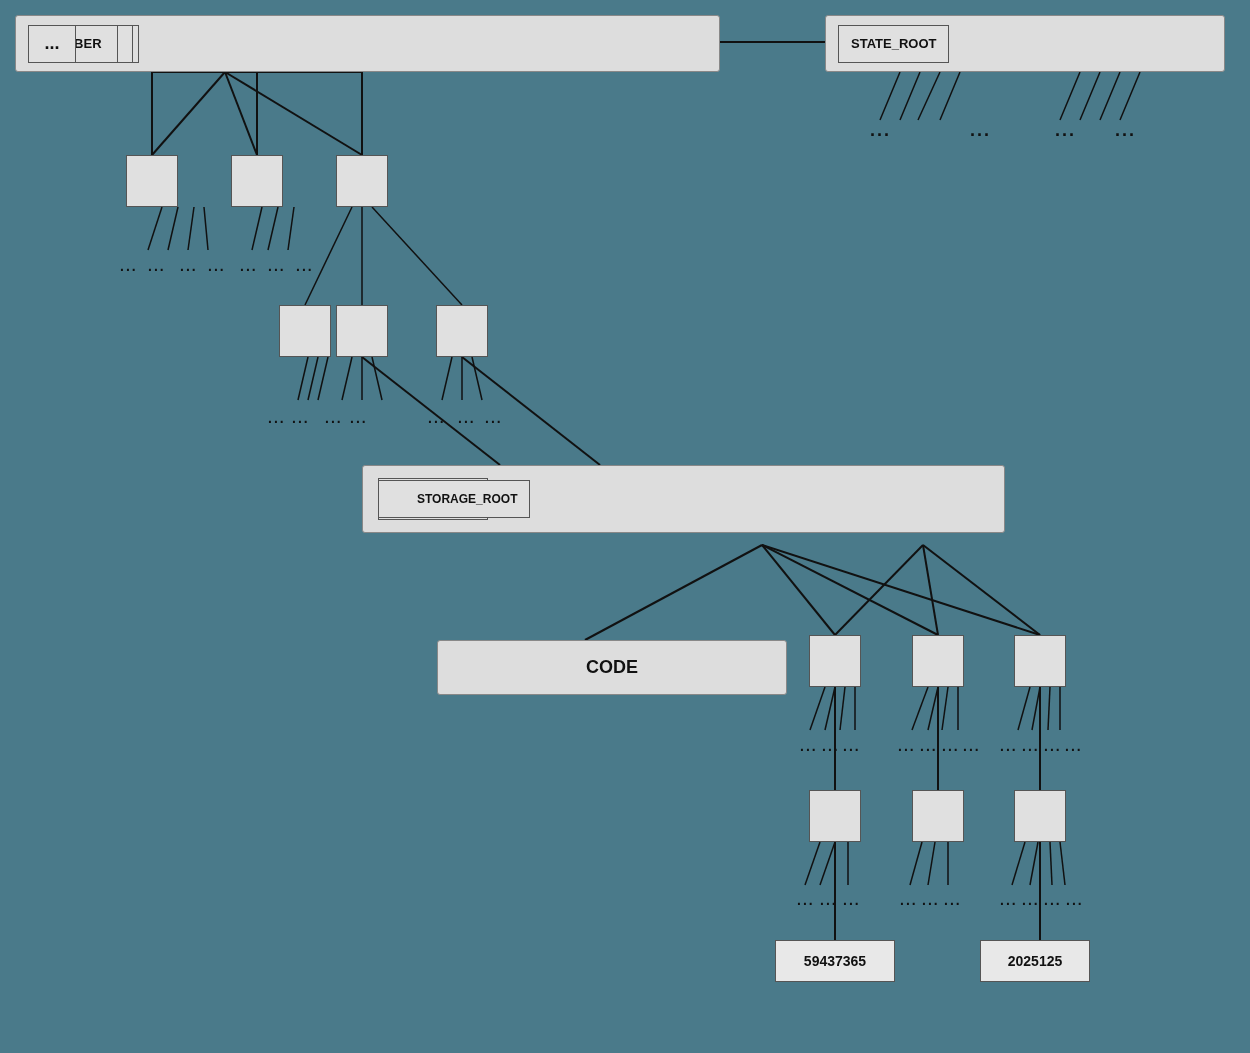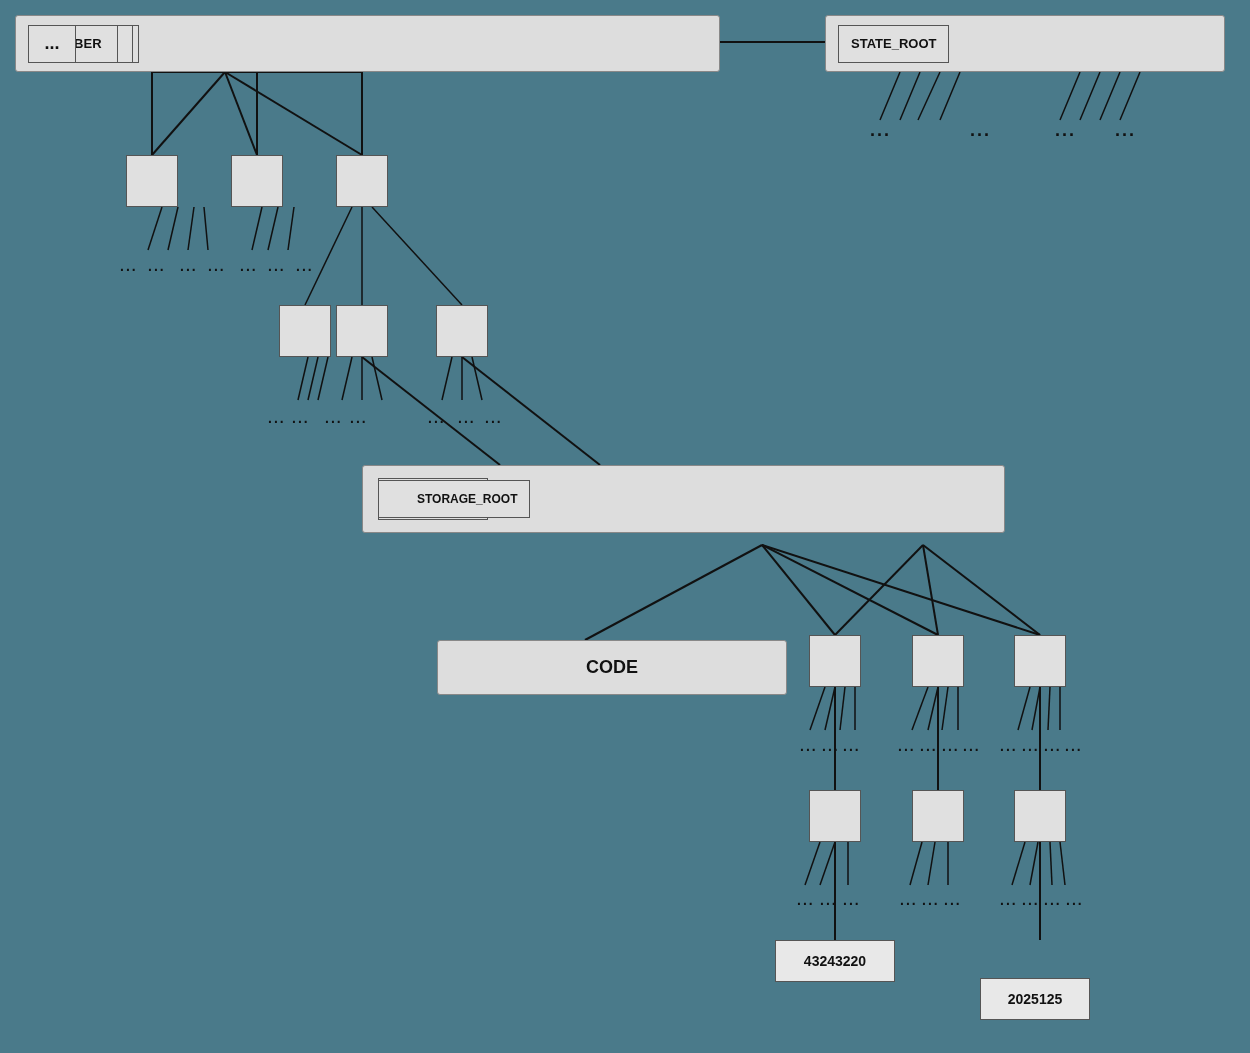--- a/index.html
+++ b/index.html
@@ -294,20 +294,20 @@
   <span class="ellipsis" style="left:900px; top:892px; font-size:14px;">...</span>
   <span class="ellipsis" style="left:922px; top:892px; font-size:14px;">...</span>
   <span class="ellipsis" style="left:944px; top:892px; font-size:14px;">...</span>
 
   <span class="ellipsis" style="left:1000px; top:892px; font-size:14px;">...</span>
   <span class="ellipsis" style="left:1022px; top:892px; font-size:14px;">...</span>
   <span class="ellipsis" style="left:1044px; top:892px; font-size:14px;">...</span>
   <span class="ellipsis" style="left:1066px; top:892px; font-size:14px;">...</span>
 
   <div class="value-box" style="left:775px; top:940px; width:120px; height:42px;">
-    <span>43243220</span>
-  </div>
-
-  <div class="value-box" style="left:980px; top:940px; width:110px; height:42px;margin-top:38px;">
+    <span>59437365</span>
+  </div>
+
+  <div class="value-box" style="left:980px; top:940px; width:110px; height:42px;">
     <span>2025125</span>
   </div>
 
 </div>
 
 </body></html>

